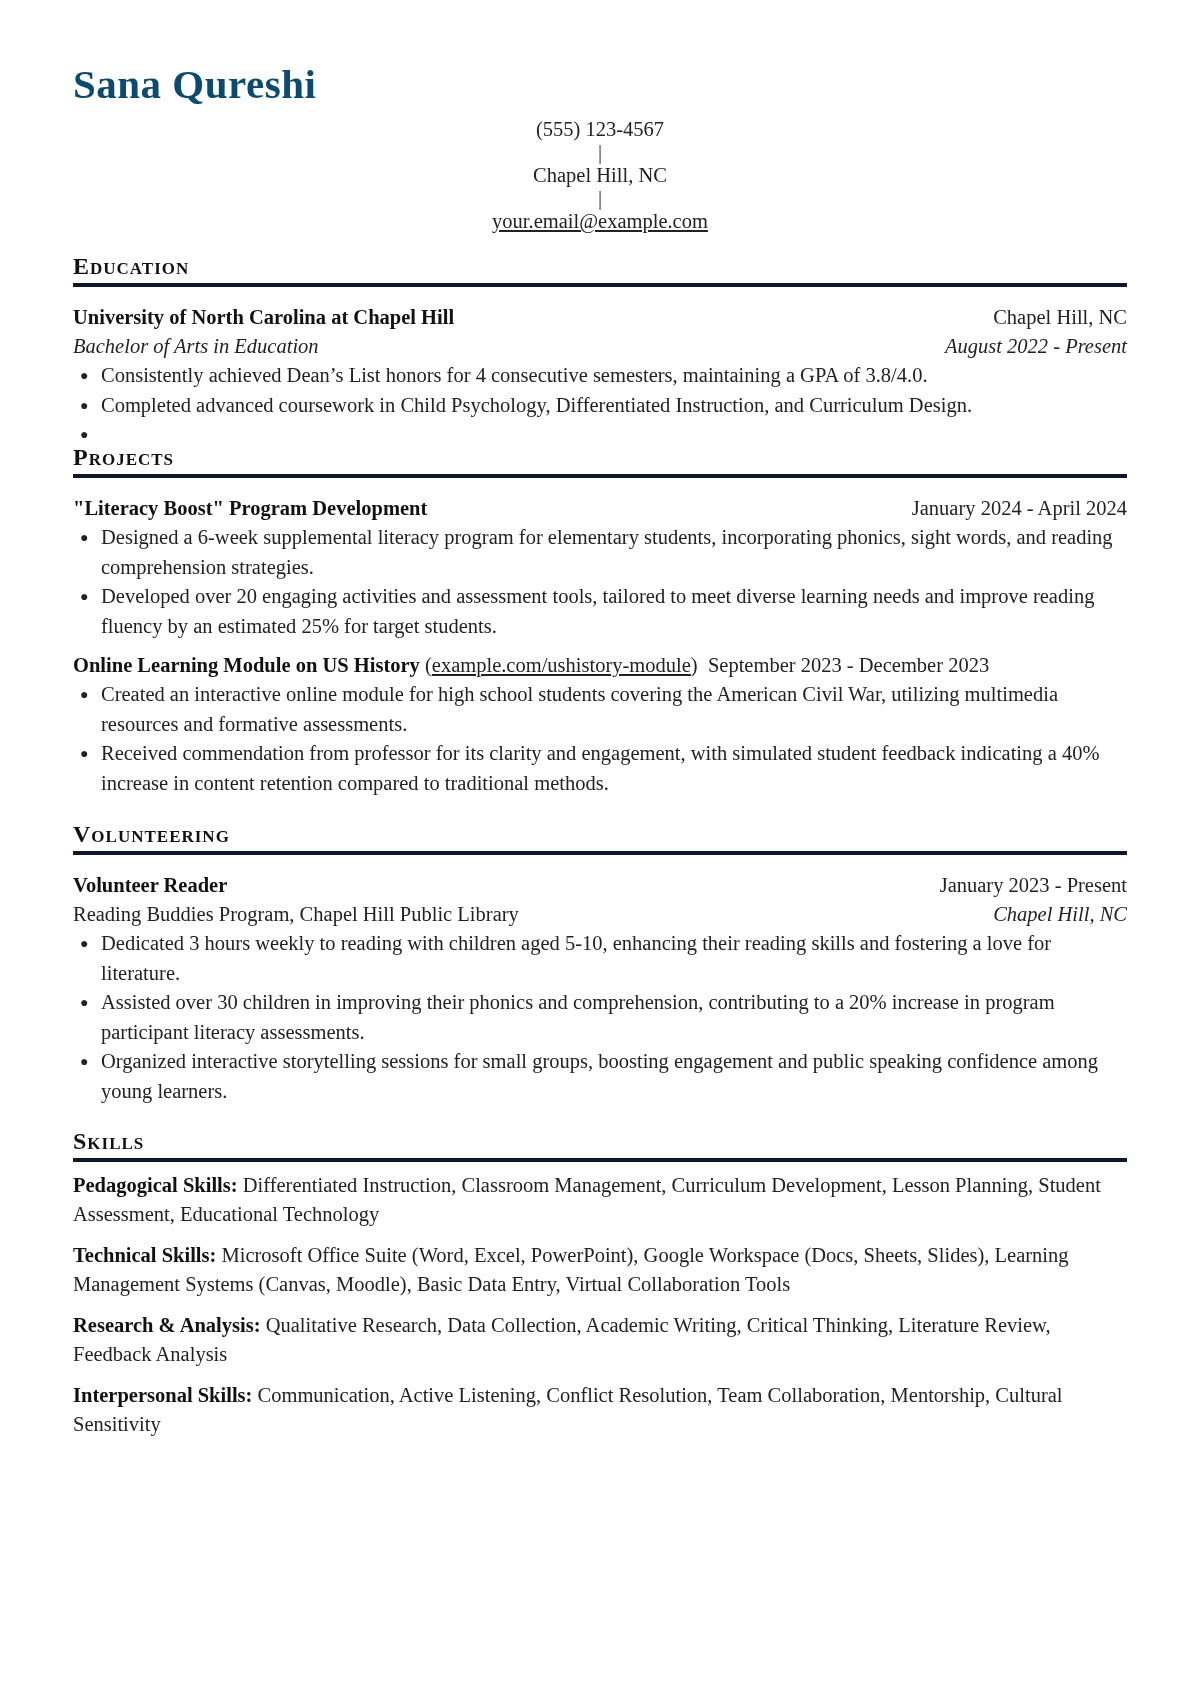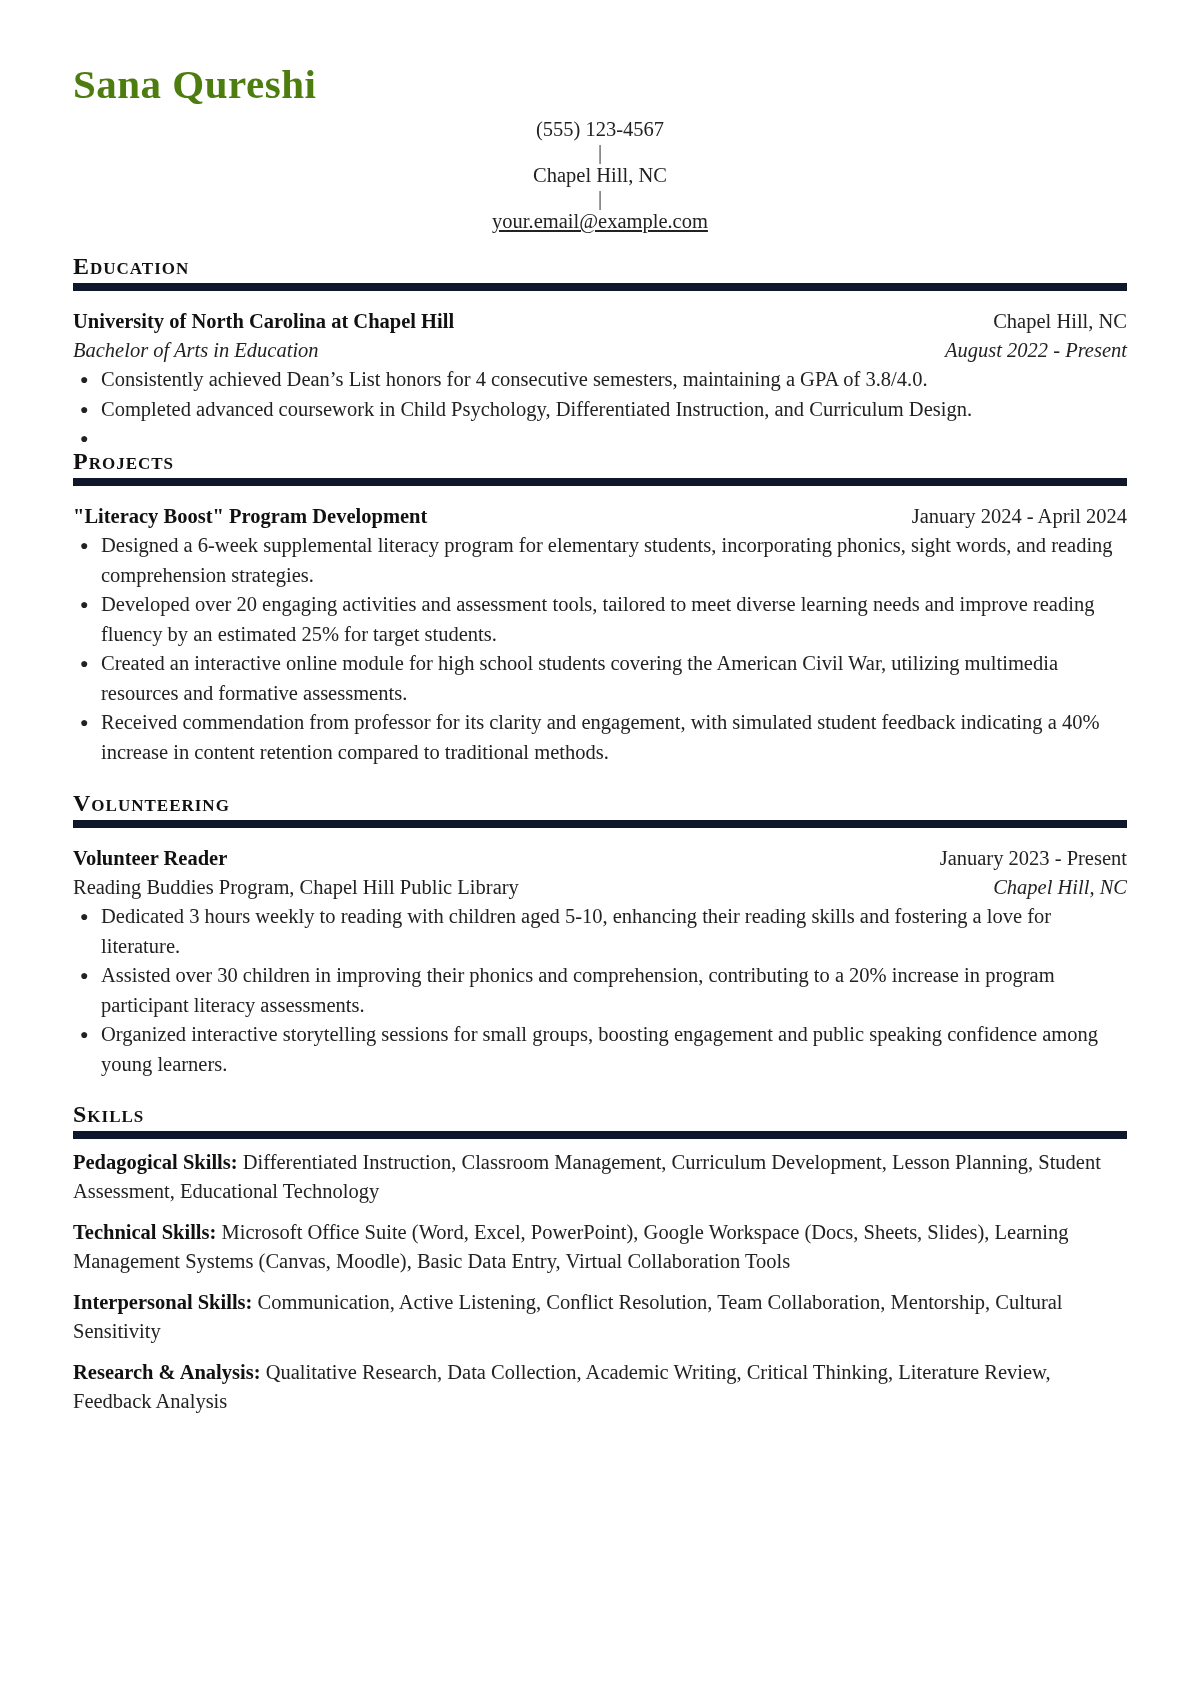--- a/index.html
+++ b/index.html
@@ -17,21 +17,21 @@
       top: 58px;
       width: 1054px;
     }
     .name {
       font-family: "Liberation Serif", "DejaVu Serif", serif;
       font-weight: bold;
       font-size: 41px;
       line-height: 1;
       letter-spacing: 0.5px;
       margin: 6px 0 0 0;
-      color: #4d7c0f;
+      color: #0c4a6e;
     }
     .contact {
       font-family: "Liberation Serif", serif;
       font-size: 20.5px;
       margin-top: 13px;
       color: #222;
       display: flex;
       align-items: center;
       flex-direction: column;
     }
@@ -42,21 +42,21 @@
     .section-title {
       font-family: "Liberation Serif", serif;
       font-weight: bold;
       font-size: 24px;
       font-variant: small-caps;
       letter-spacing: 1px;
       color: #111;
       margin: 0;
       line-height: 1;
       padding-bottom: 5px;
-      border-bottom: 8px solid #0f172a;
+      border-bottom: 4px solid #0f172a;
     }
     .sec-edu { margin-top: 21px; }
     .sec-proj { margin-top: 25px; }
     .sec-vol { margin-top: 24px; }
     .sec-skills { margin-top: 23px; }
 
     .row {
       display: flex;
       justify-content: space-between;
       align-items: baseline;
@@ -150,20 +150,25 @@
         <span class="bold">"Literacy Boost" Program Development</span>
         <span>January 2024 - April 2024</span>
       </div>
       <ul class="bullets">
         <li><span class="dot">●</span><span>Designed a 6-week supplemental literacy program for elementary students, incorporating phonics, sight words, and reading comprehension strategies.</span></li>
         <li><span class="dot">●</span><span>Developed over 20 engaging activities and assessment tools, tailored to meet diverse learning needs and improve reading fluency by an estimated 25% for target students.</span></li>
       </ul>
     </div>
 
     <div>
+      <div class="proj2-head">
+        <span class="bold">Online Learning Module on US History</span>
+        <span>(</span><a>example.com/ushistory-module</a><span>)</span>&nbsp;
+        <span>September 2023 - December 2023</span>
+      </div>
       <ul class="bullets">
         <li><span class="dot">●</span><span>Created an interactive online module for high school students covering the American Civil War, utilizing multimedia resources and formative assessments.</span></li>
         <li><span class="dot">●</span><span>Received commendation from professor for its clarity and engagement, with simulated student feedback indicating a 40% increase in content retention compared to traditional methods.</span></li>
       </ul>
     </div>
   </div>
 
   <div class="section sec-vol">
     <h2 class="section-title">Volunteering</h2>
     <div>
@@ -188,23 +193,23 @@
     <div class="skills-body">
       <p class="skill-p">
         <span class="bold">Pedagogical Skills:</span>
         <span>Differentiated Instruction, Classroom Management, Curriculum Development, Lesson Planning, Student Assessment, Educational Technology</span>
       </p>
       <p class="skill-p">
         <span class="bold">Technical Skills:</span>
         <span>Microsoft Office Suite (Word, Excel, PowerPoint), Google Workspace (Docs, Sheets, Slides), Learning Management Systems (Canvas, Moodle), Basic Data Entry, Virtual Collaboration Tools</span>
       </p>
       <p class="skill-p">
+        <span class="bold">Research &amp; Analysis:</span>
+        <span>Qualitative Research, Data Collection, Academic Writing, Critical Thinking, Liter­ature Review, Feedback Analysis</span>
+      </p>
+      <p class="skill-p">
         <span class="bold">Interpersonal Skills:</span>
         <span>Communication, Active Listening, Conflict Resolution, Team Collaboration, Mentor­ship, Cultural Sensitivity</span>
       </p>
-      <p class="skill-p">
-        <span class="bold">Research &amp; Analysis:</span>
-        <span>Qualitative Research, Data Collection, Academic Writing, Critical Thinking, Liter­ature Review, Feedback Analysis</span>
-      </p>
     </div>
   </div>
 
 </div>
 
 </body></html>

